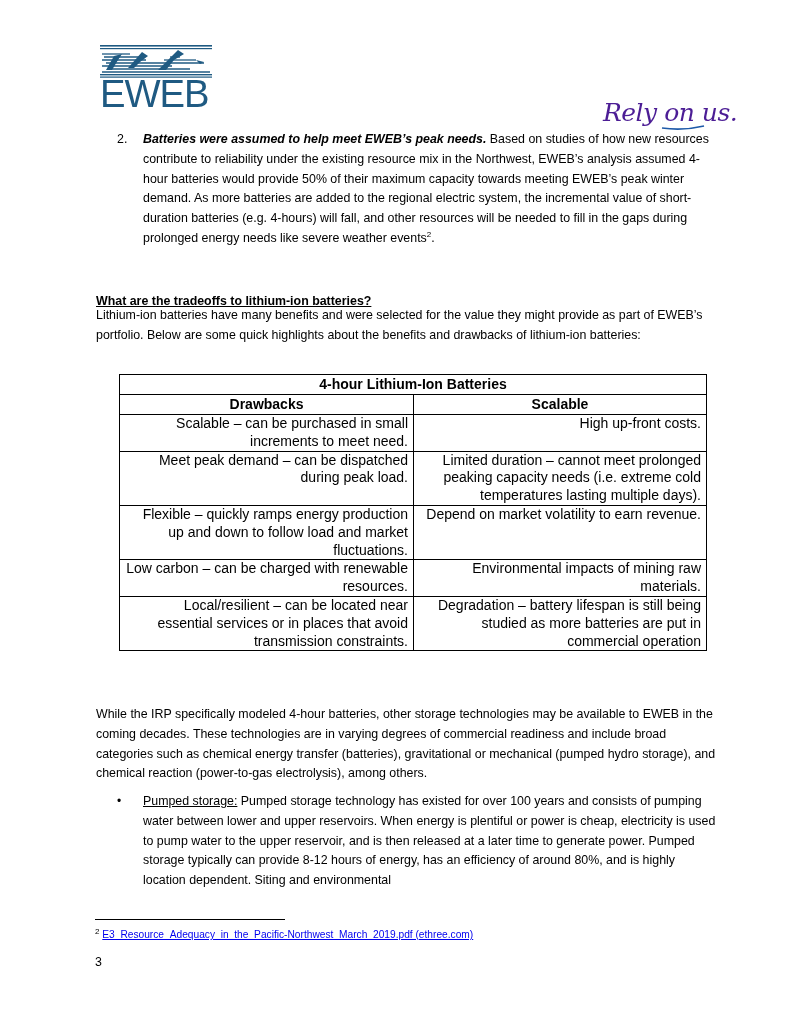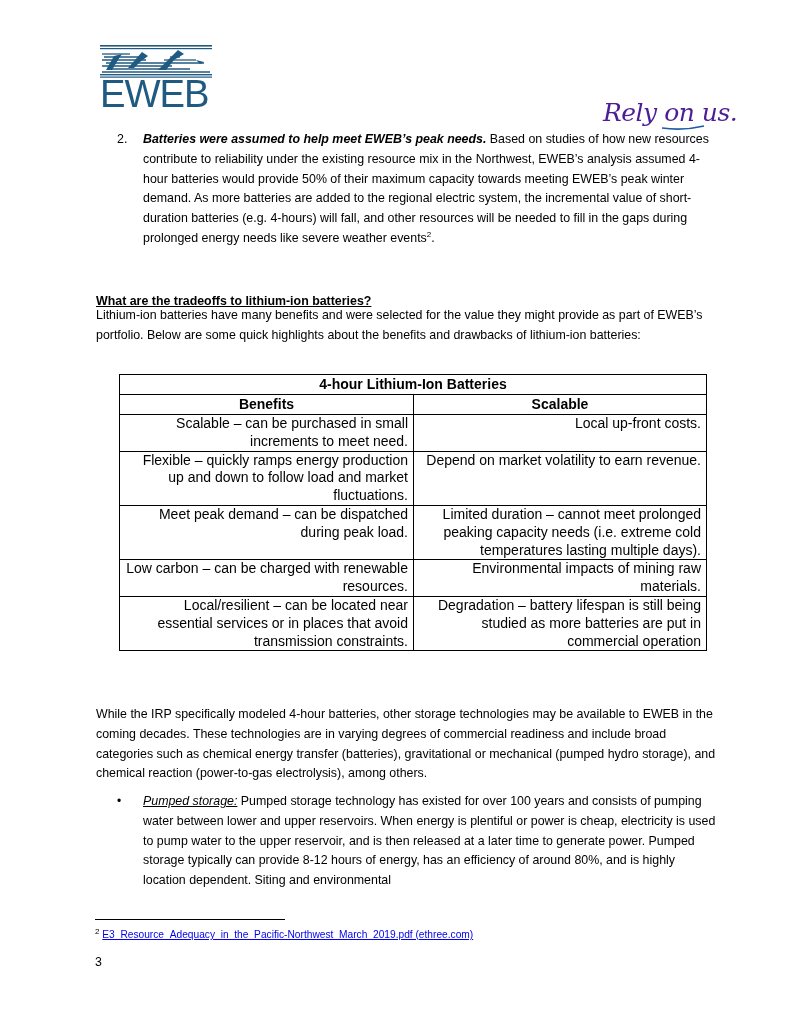--- a/index.html
+++ b/index.html
@@ -38,21 +38,21 @@
       position: absolute; left: 119px; top: 374px; width: 588px;
       border-collapse: collapse; font-size: 14px; line-height: 17.8px;
     }
     table.batt th, table.batt td { border: 1px solid #000; padding: 0 5px; vertical-align: top; text-align: right; }
     table.batt th { text-align: center; font-weight: bold; line-height: 19px; }
     table.batt td.c1 { width: 283px; }
 
     .bullet { position: absolute; left: 117px; top: 792px; width: 600px; }
     .bullet .dot { position: absolute; left: 0; top: 0; font-size: 12px; }
     .bullet .body { position: absolute; left: 26px; top: 0; width: 575px; }
-    .bullet .term { font-style: italic; text-decoration: underline; }
+    .bullet .term { text-decoration: underline; }
 
     .fn-rule { position: absolute; left: 95px; top: 919px; width: 190px; height: 1px; background: #000; }
     .footnote { position: absolute; left: 95px; top: 928px; font-size: 10.2px; line-height: 14px; }
     .footnote a { color: #0000ee; text-decoration: underline; margin-top: 48px; }
     .page-num { position: absolute; left: 95px; top: 955px; font-size: 12.4px; }
   </style>
 </head>
 <body>
 
 <div class="page">
@@ -103,36 +103,36 @@
 
   <div class="heading text" style="top:292px;text-decoration:underline;">What are the tradeoffs to lithium-ion batteries?</div>
   <div class="para text" style="top:306px;">Lithium-ion batteries have many benefits and were selected for the value they might provide as part of EWEB’s portfolio. Below are some quick highlights about the benefits and drawbacks of lithium-ion batteries:</div>
 
   <table class="batt">
     <thead>
       <tr>
           <th colspan="2">4-hour Lithium-Ion Batteries</th>
         </tr>
       <tr>
-        <th>Benefits</th>
+        <th>Drawbacks</th>
         <th>Scalable</th>
       </tr>
     </thead>
     <tbody>
       <tr>
         <td class="c1">Scalable – can be purchased in small increments to meet need.</td>
-        <td>Local up-front costs.</td>
+        <td>High up-front costs.</td>
+      </tr>
+      <tr>
+        <td class="c1">Meet peak demand – can be dispatched during peak load.</td>
+        <td>Limited duration – cannot meet prolonged peaking capacity needs (i.e. extreme cold temperatures lasting multiple days).</td>
       </tr>
       <tr>
         <td class="c1">Flexible – quickly ramps energy production up and down to follow load and market fluctuations.</td>
         <td>Depend on market volatility to earn revenue.</td>
-      </tr>
-      <tr>
-        <td class="c1">Meet peak demand – can be dispatched during peak load.</td>
-        <td>Limited duration – cannot meet prolonged peaking capacity needs (i.e. extreme cold temperatures lasting multiple days).</td>
       </tr>
       <tr>
         <td class="c1">Low carbon – can be charged with renewable resources.</td>
         <td>Environmental impacts of mining raw materials.</td>
       </tr>
       <tr>
         <td class="c1">Local/resilient – can be located near essential services or in places that avoid transmission constraints.</td>
         <td>Degradation – battery lifespan is still being studied as more batteries are put in commercial operation</td>
       </tr>
     </tbody>

